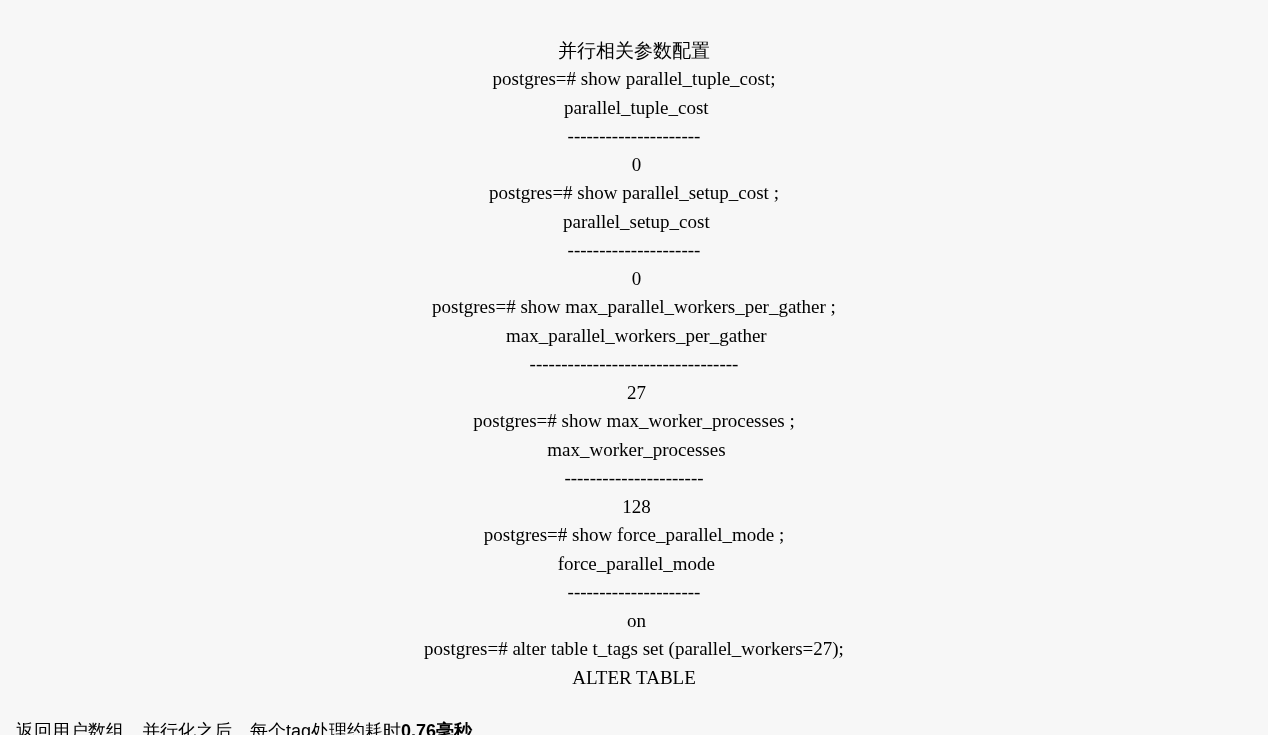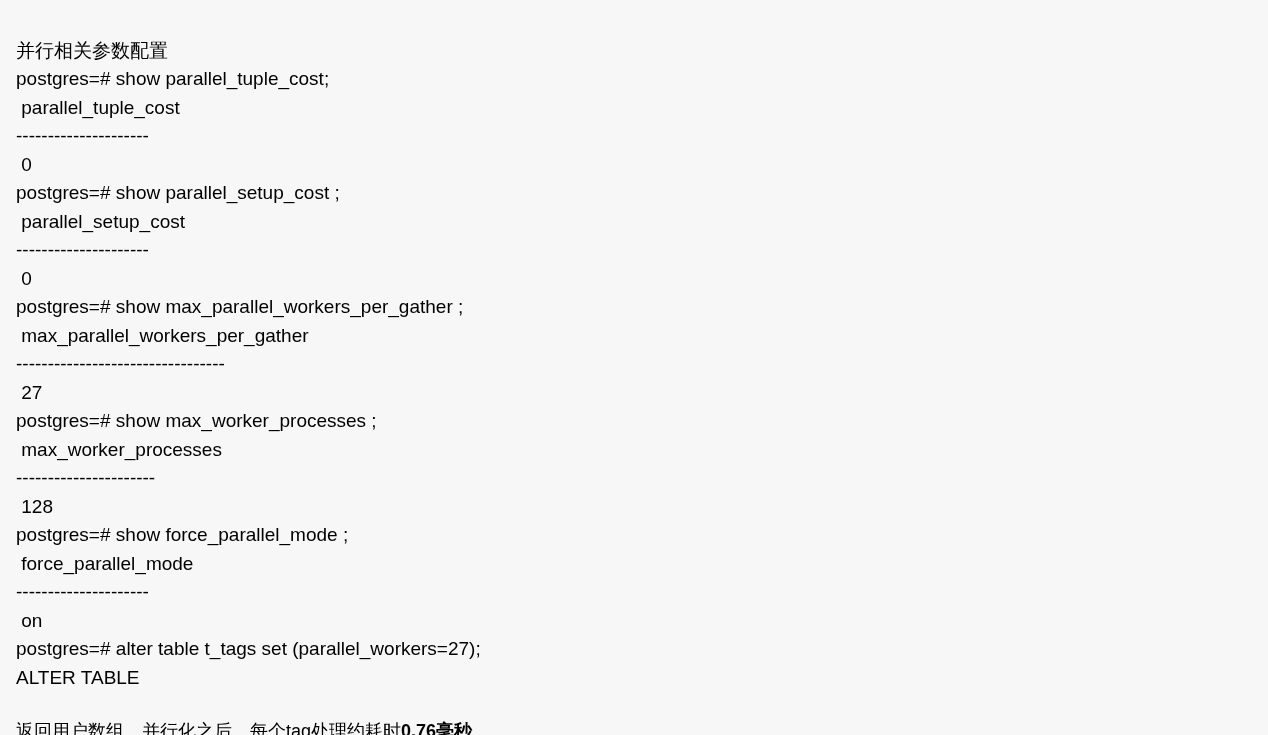--- a/index.html
+++ b/index.html
@@ -11,21 +11,22 @@
       background-color: #f7f7f7;
       font-family: "SF Mono", Monaco, Menlo, Consolas, "Liberation Mono", "Courier New", monospace;
       font-size: 19px;
       line-height: 1.5;
       color: #000;
       padding: 8px 16px;
       width: 1268px;
     }
     .code-block {
       white-space: pre;
-      font-family: Liberation Sans, sans-serif;
+      font-family: Liberation Serif, serif;
+      text-align: center;
     }
     .summary {
       font-family: -apple-system, BlinkMacSystemFont, "Segoe UI", "PingFang SC", "Hiragino Sans GB", "Microsoft YaHei", sans-serif;
       font-size: 18px;
       margin-top: 28px;
       line-height: 1.3;
     }
     .summary .bold {
       font-weight: bold;
     }

